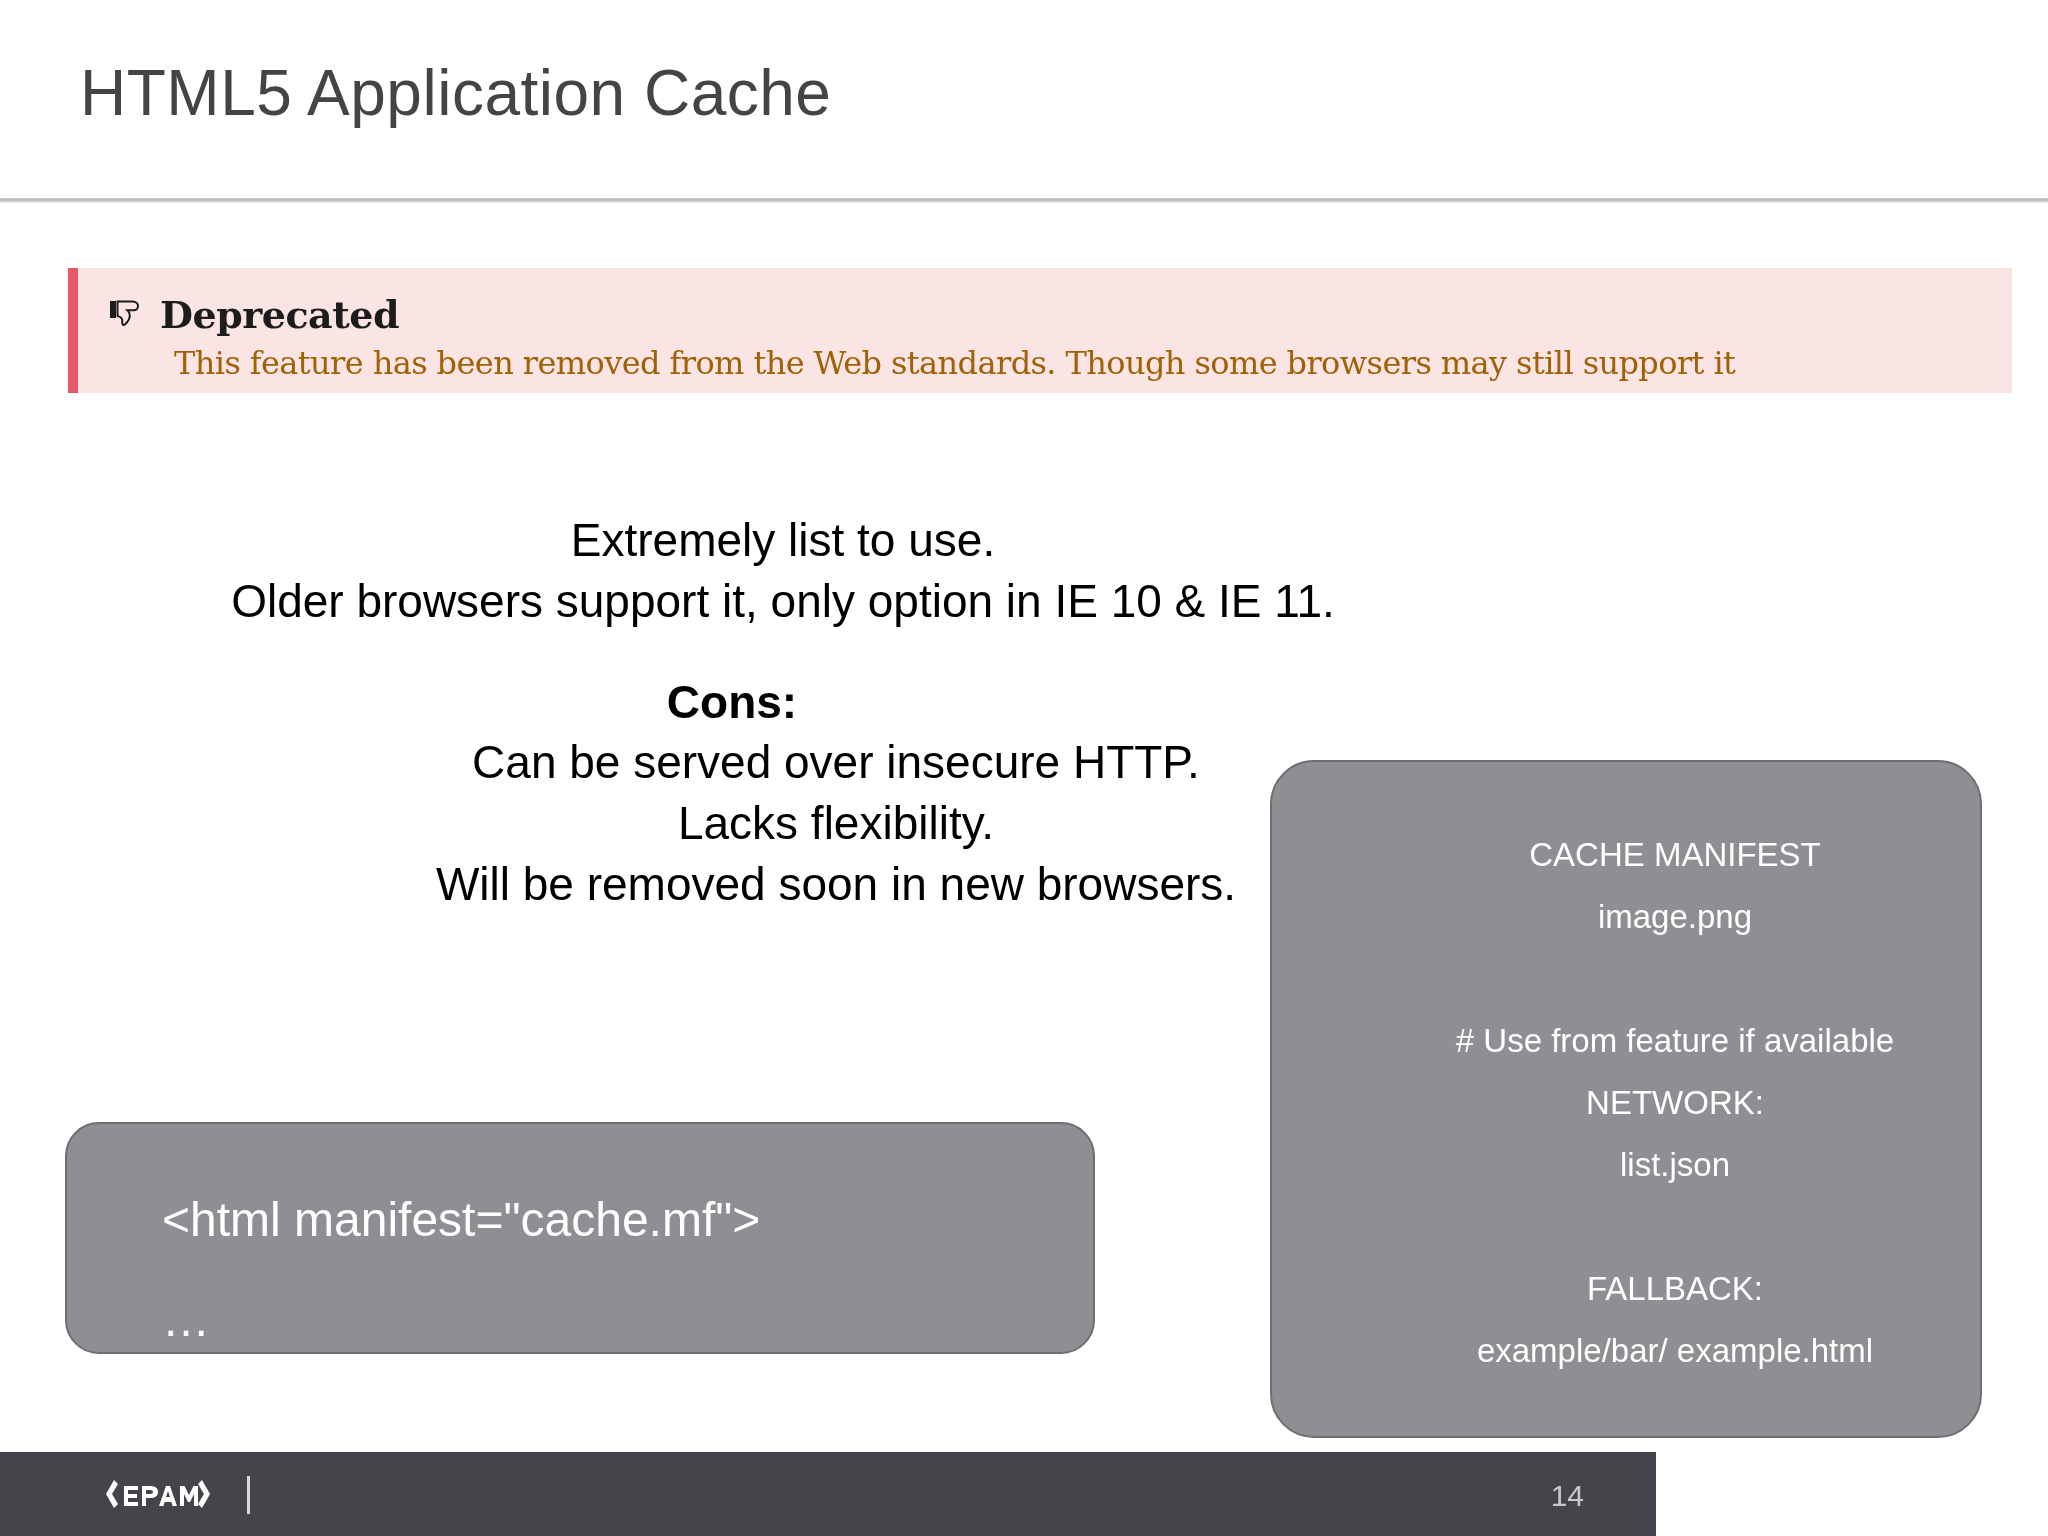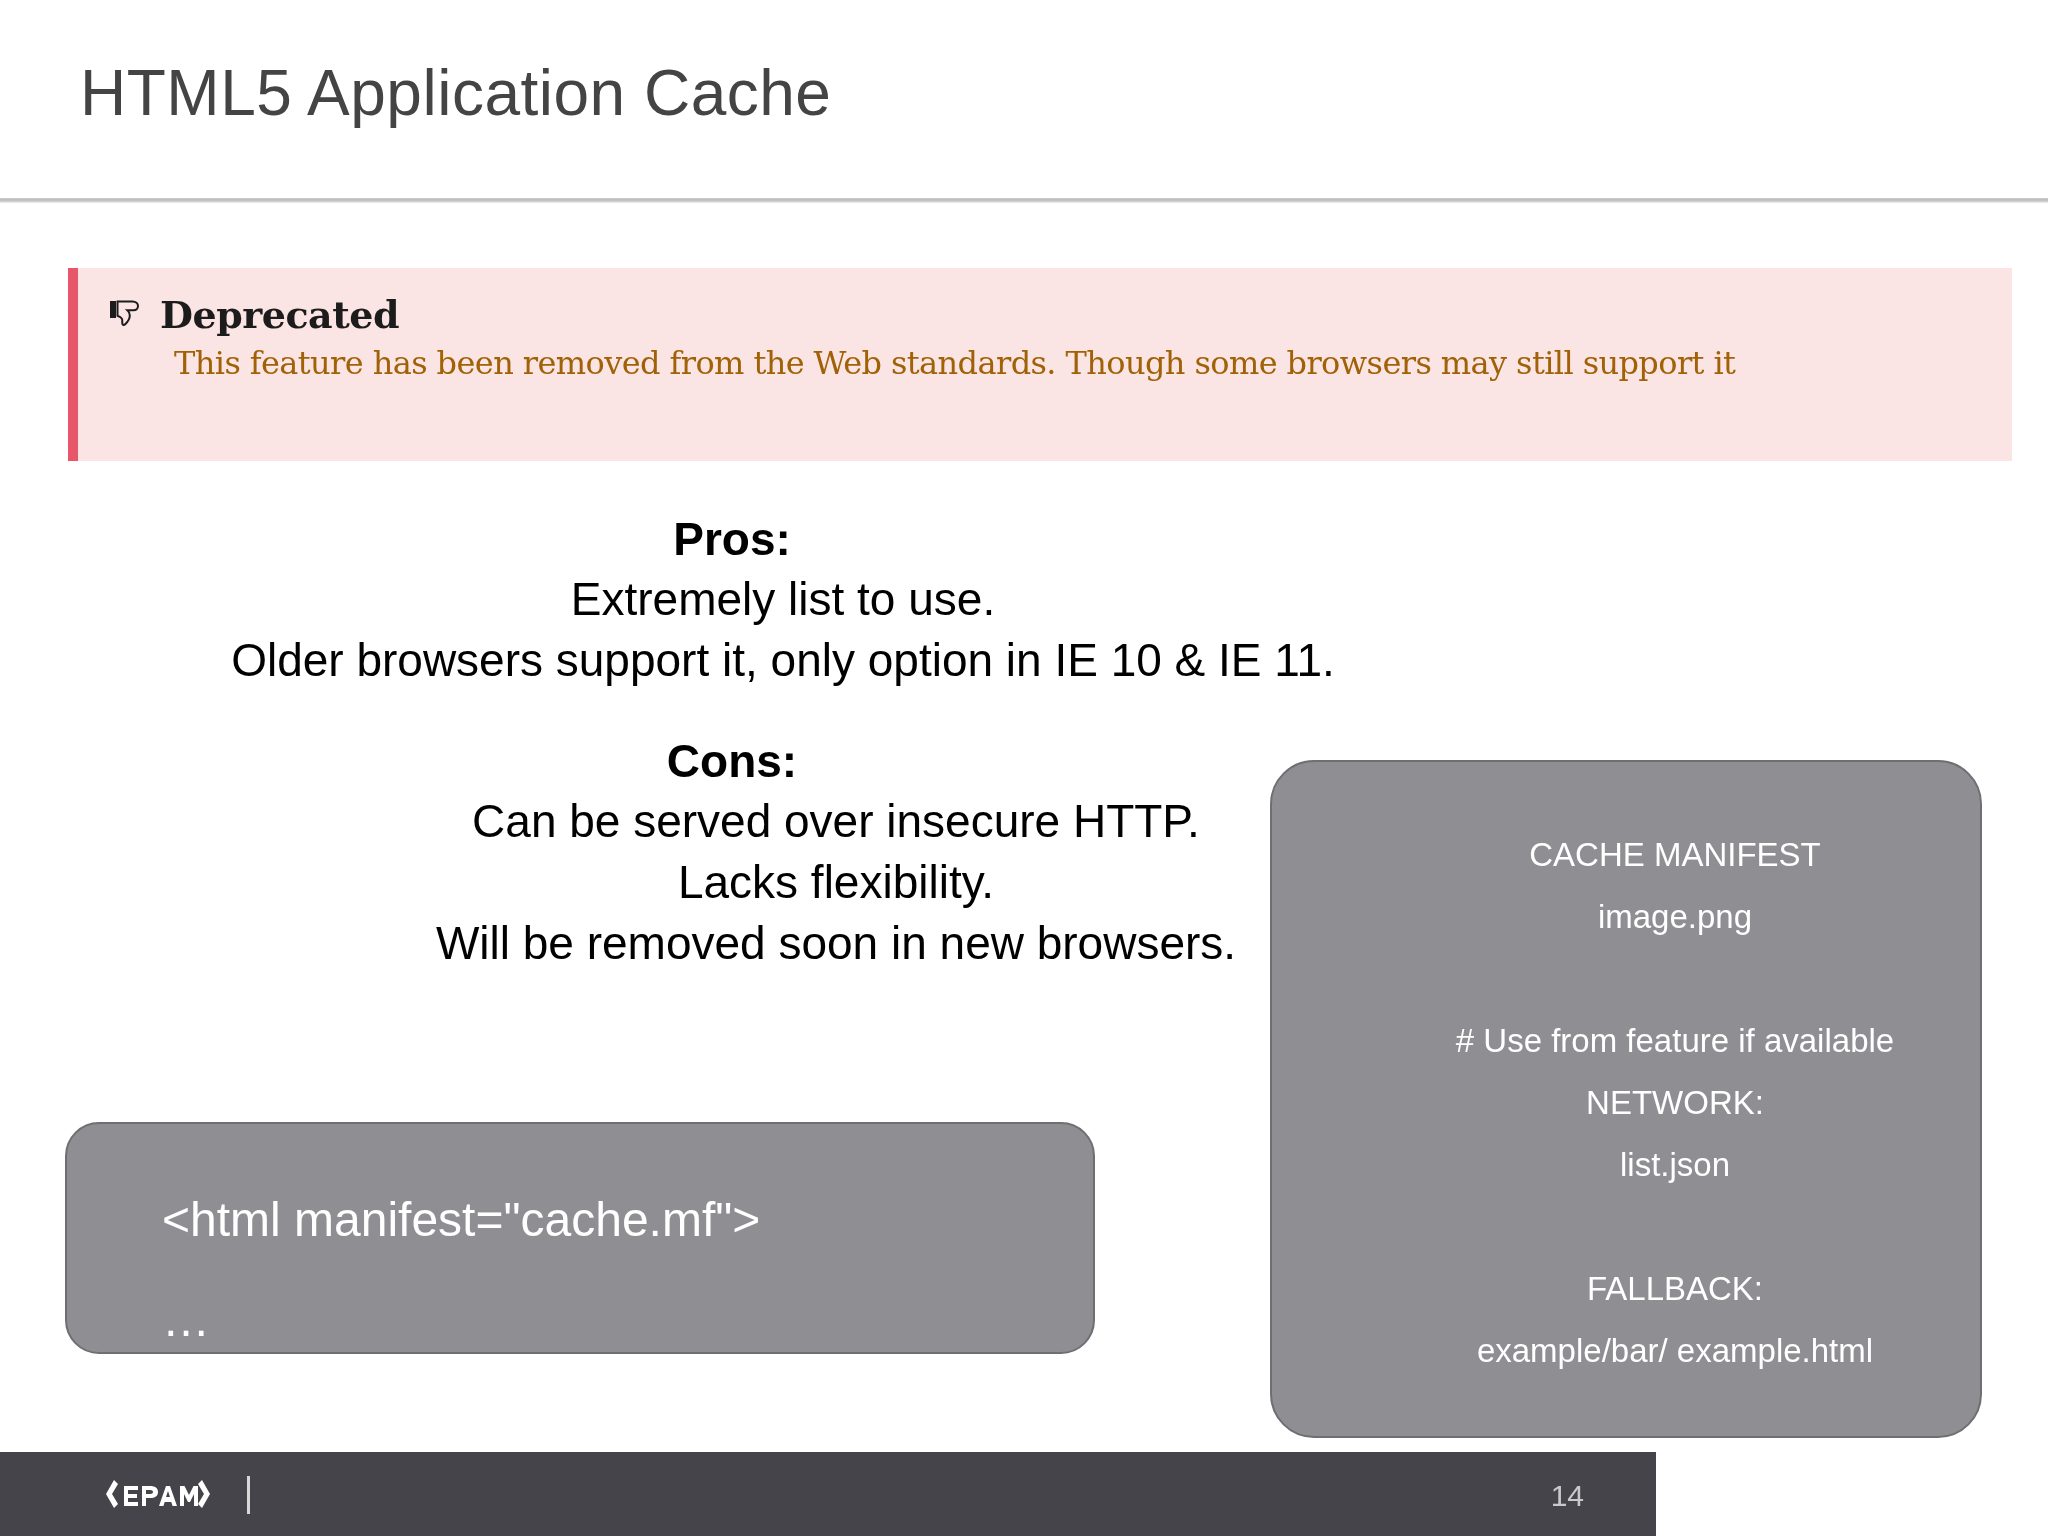--- a/index.html
+++ b/index.html
@@ -39,21 +39,21 @@
     height: 5px;
     background: linear-gradient(to bottom, #cfcfcf 0%, #b9b9b9 40%, #d8d8d8 75%, #f0f0f0 100%);
   }
 
   
   .banner {
     position: absolute;
     left: 68px;
     top: 268px;
     width: 1944px;
-    height: 193px;
+    height: 125px;
     background: #fbe4e4;
     border-left: 10px solid #e8566a;
     box-sizing: border-box;
     overflow: hidden;
   }
   .banner-head {
     position: absolute;
     left: 28px;
     top: 24px;
     display: flex;
@@ -203,21 +203,20 @@
           <path d="M4 6 h6 v17 h-6 z" fill="#1c1c1c"></path>
           <path d="M11.5 6.5 h15 c3.2 0 5.5 2 5.5 4.6 0 2.6 -2 4.2 -4.4 4.2 h-6.2 c1.6 1.4 2.4 3.2 2.4 5.2 0 3.6 -2.4 6.6 -4.6 8.8 -1 1 -2.4 0.8 -2.8 -0.4 -0.5 -1.5 0.2 -3 -0.3 -4.6 -0.5 -1.6 -2.4 -2.6 -4.6 -3.4 z" fill="none" stroke="#1c1c1c" stroke-width="2"></path>
         </svg>
       </span>
       <span class="banner-title">Deprecated</span>
     </div>
     <div class="banner-body">This feature has been removed from the Web standards. Though some browsers may still support it</div>
   </div>
 
   <div class="bullets">
-    <p class="bullet-head">Pros:</p>
     <p class="bullet-item indent-1">Extremely list to use.</p>
     <p class="bullet-item indent-1">Older browsers support it, only option in IE 10 &amp; IE 11.</p>
     <div class="spacer"></div>
     <p class="bullet-head">Cons:</p>
     <p class="bullet-item indent-2">Can be served over insecure HTTP.</p>
     <p class="bullet-item indent-2">Lacks flexibility.</p>
     <p class="bullet-item indent-2">Will be removed soon in new browsers.</p>
   </div>
 
   <div class="code-box code-box-left">

